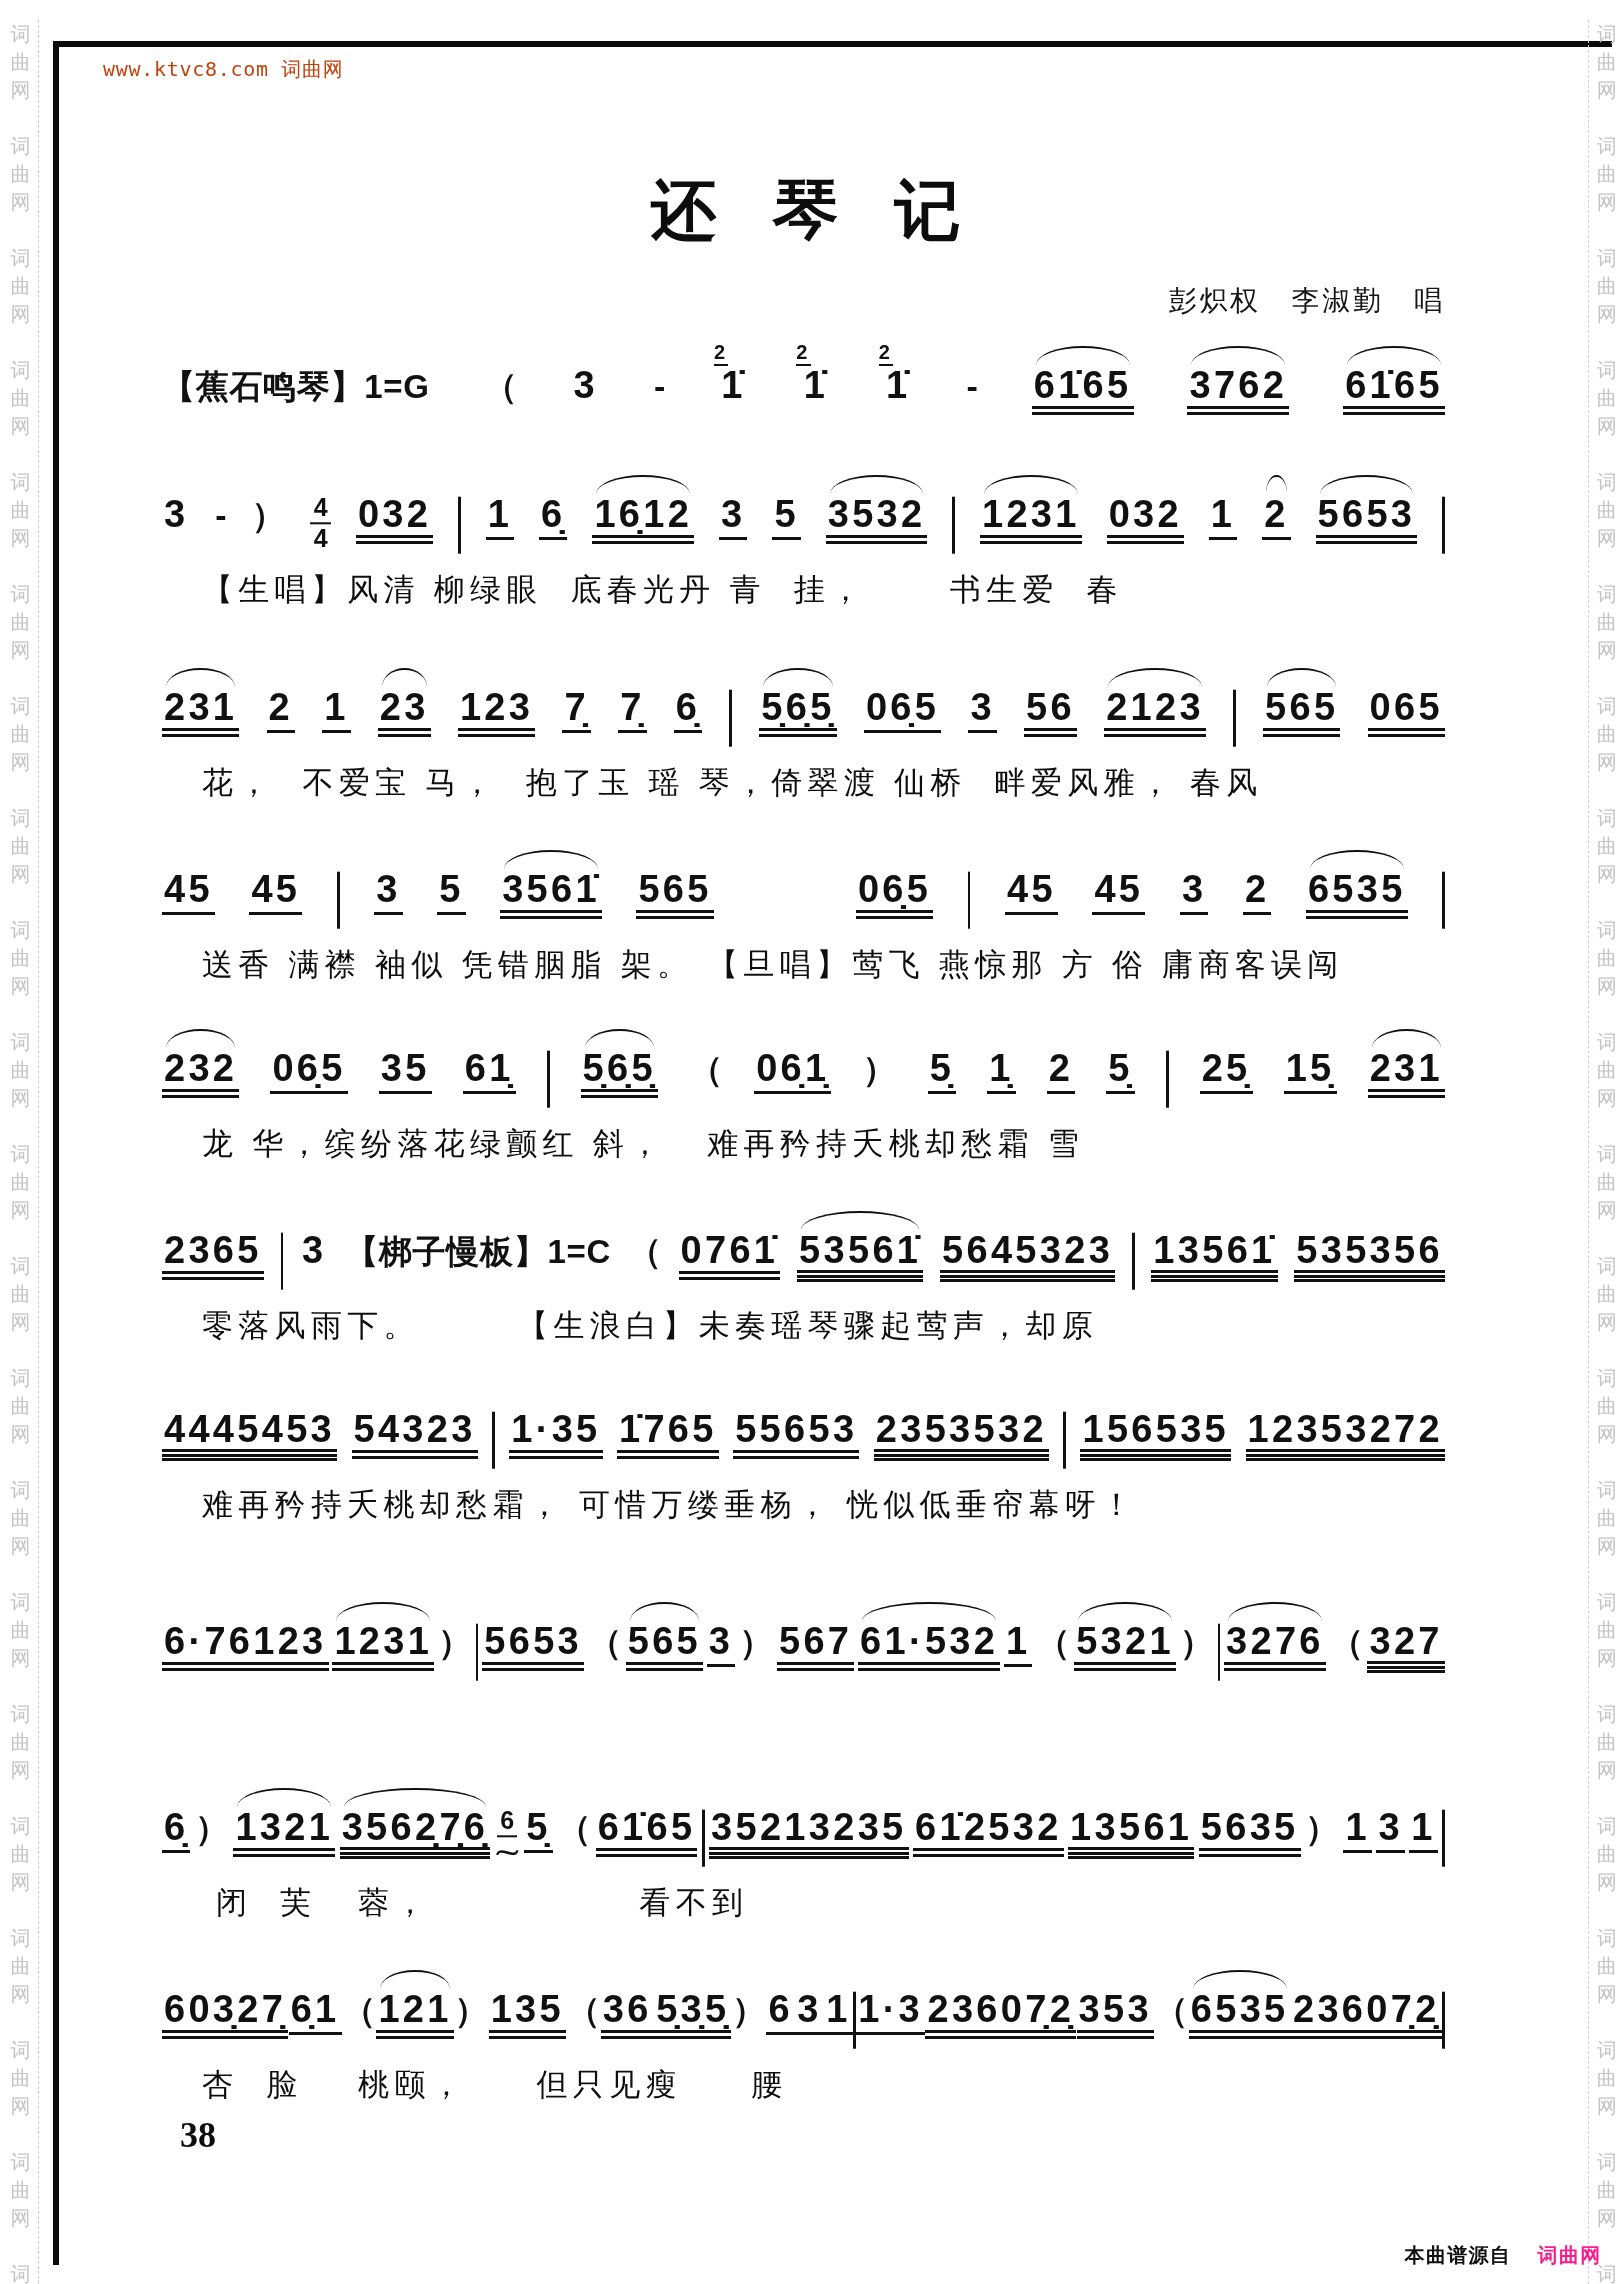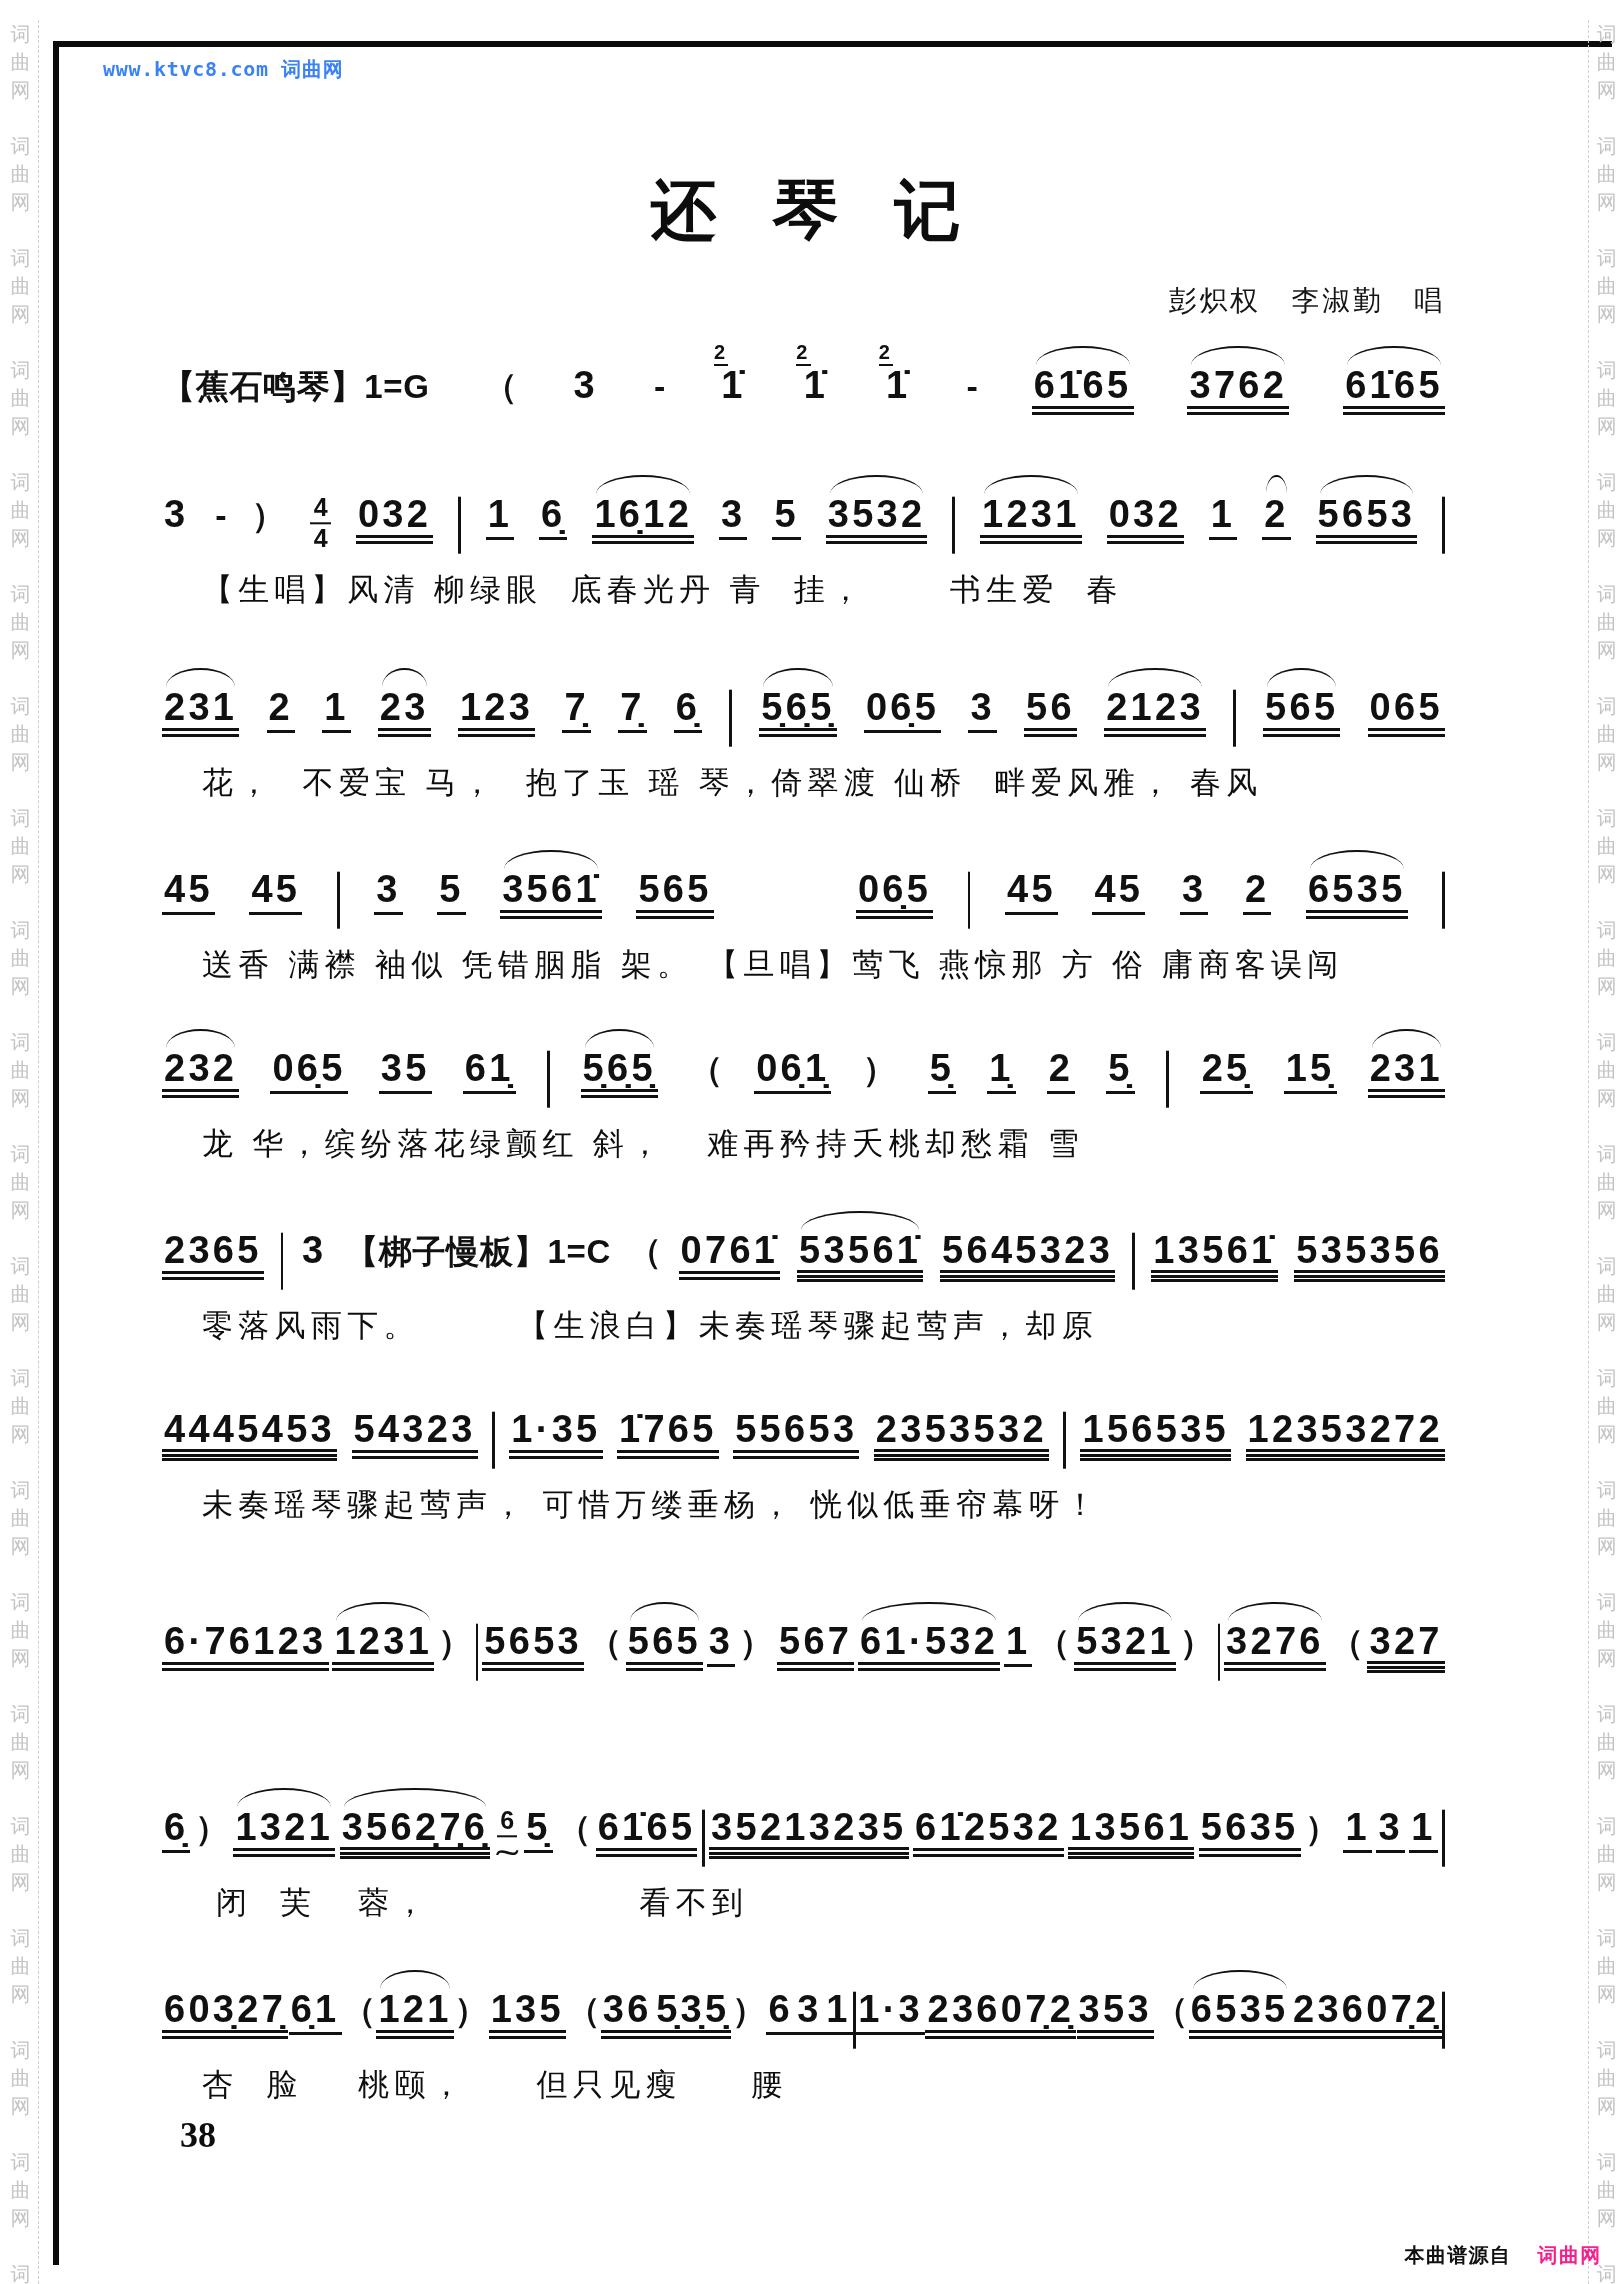--- a/index.html
+++ b/index.html
@@ -9,21 +9,21 @@
   }
   
   .frame-top{position:absolute;left:53px;top:41px;width:1559px;height:6px;background:#0b0b0b;}
   .frame-left{position:absolute;left:53px;top:41px;width:6px;height:2224px;background:#0b0b0b;}
   
   .wm-col{position:absolute;top:20px;bottom:0;font-size:20px;line-height:28px;
     color:#c4c4c4;white-space:pre-line;text-align:center;width:22.5px;}
   .wm-col.left{left:9.3px;border-right:1.3px dashed #cfcfcf;padding-right:6.6px;}
   .wm-col.right{left:1588px;border-left:1.3px dashed #cfcfcf;padding-left:6.6px;}
   .wm-topleft{position:absolute;left:103px;top:56px;font-family:"DejaVu Sans Mono",monospace;
-    font-size:20px;color:#3b82f6;letter-spacing:0.7px;font-weight:bold;}
+    font-size:20px;color:#c2410c;letter-spacing:0.7px;font-weight:normal;}
   .src-note{position:absolute;top:2242px;right:22.5px;font-size:20px;font-weight:bold;letter-spacing:1.3px;}
   .src-note .brand{color:#f71e8e;margin-left:26.5px;}
   
   .title{position:absolute;left:166px;width:1279px;top:166px;text-align:center;
     font-size:66px;font-weight:bold;letter-spacing:0.85em;text-indent:0.85em;color:#0d0d0d;}
   .credit{position:absolute;left:166px;width:1279px;top:282px;text-align:right;
     font-size:28px;letter-spacing:2.7px;color:#151515;}
   
   .system{position:absolute;left:162px;width:1283px;}
   .notes{display:flex;justify-content:space-between;align-items:baseline;
@@ -373,21 +373,21 @@
         <span class="note u2">54323</span>
         <span class="barline"></span>
         <span class="note u2">1·35</span>
         <span class="note u2">1̇765</span>
         <span class="note u2">55653</span>
         <span class="note u3">2353532</span>
         <span class="barline"></span>
         <span class="note u3">156535</span>
         <span class="note u3">12353272</span>
       </div>
-      <div class="lyrics">未奏瑶琴骤起莺声， 可惜万缕垂杨， 恍似低垂帘幕呀！</div>
+      <div class="lyrics">难再矜持夭桃却愁霜， 可惜万缕垂杨， 恍似低垂帘幕呀！</div>
     </div>
     <div class="system" style="top: 1617px;">
       <div class="notes">
         <span class="note u2">6·76123</span>
         <span class="note u2 arc">1231</span>
         <span class="sym">）</span>
         <span class="barline"></span>
         <span class="note u2">5653</span>
         <span class="sym">（</span>
         <span class="note u2 arc">565</span>

